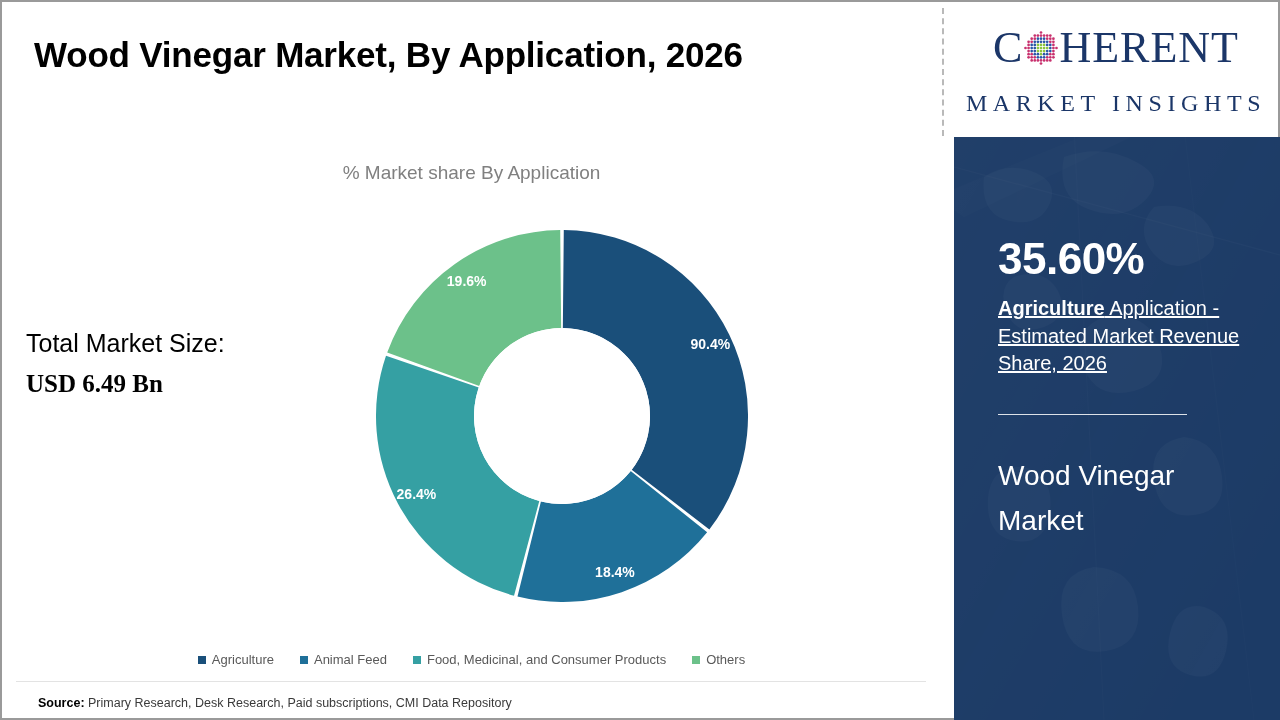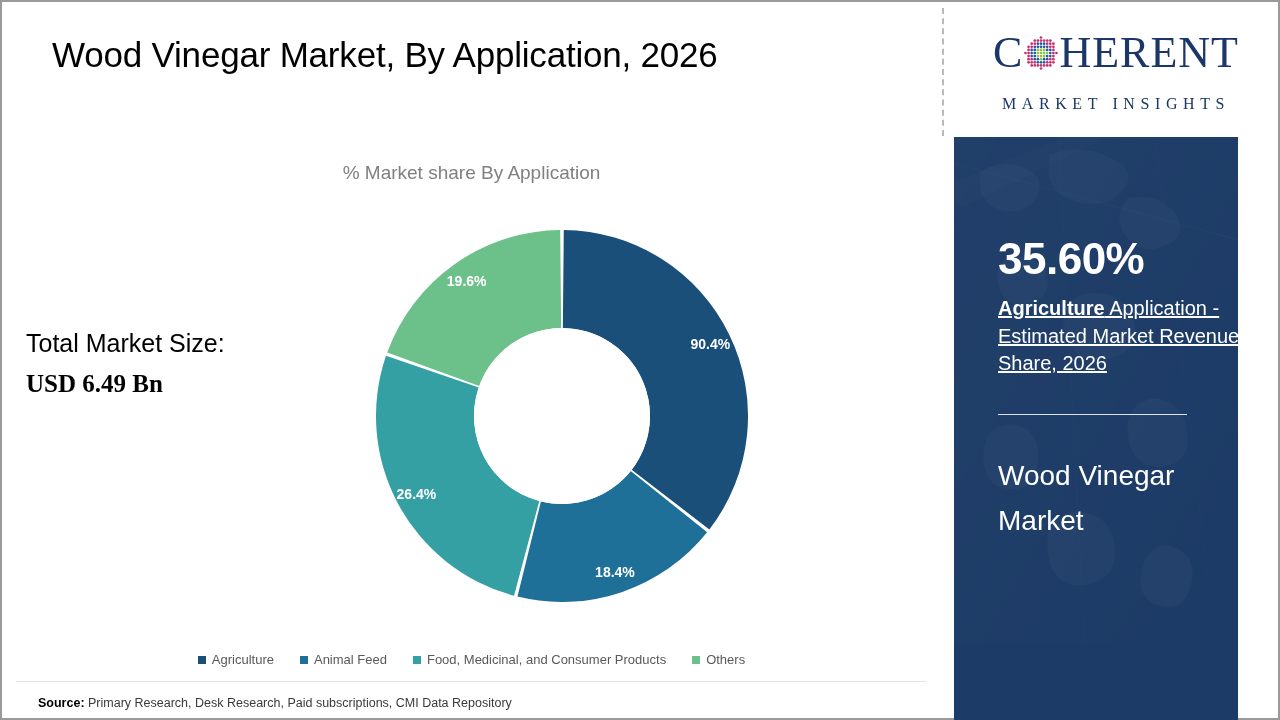--- a/index.html
+++ b/index.html
@@ -19,23 +19,23 @@
   
   .left-pane {
     position:absolute;
     left:0; top:0;
     width:939px; height:716px;
     background:#ffffff;
   }
 
   .page-title {
     position:absolute;
-    left:50px; top:33px;
+    left:32px; top:33px;
     font-size:35px;
-    font-weight:normal;
+    font-weight:bold;
     color:#000000;
     letter-spacing:-0.2px;
     white-space:nowrap;
   }
 
   .chart-subtitle {
     position:absolute;
     left:0; top:160px;
     width:939px;
     text-align:center;
@@ -138,31 +138,31 @@
   .logo-c, .logo-rest {
     font-family:"Liberation Serif", serif;
     font-size:44px;
     color:#1b3668;
     line-height:1;
     letter-spacing:1px;
   }
   .logo-globe { margin:0 1px; display:block; }
   .logo-sub {
     font-family:"Liberation Serif", serif;
-    font-size:16px;
+    font-size:24px;
     color:#1b3668;
     letter-spacing:5.6px;
     margin-top:19px;
     white-space:nowrap;
   }
 
   .blue-panel {
     position:absolute;
     left:952px; top:135px;
-    width:284px; height:583px;
+    width:326px; height:583px;
     background:#1c3b66;
     overflow:hidden;
   }
   .map-layer {
     position:absolute;
     inset:0;
     opacity:.22;
   }
   .panel-content {
     position:absolute;

